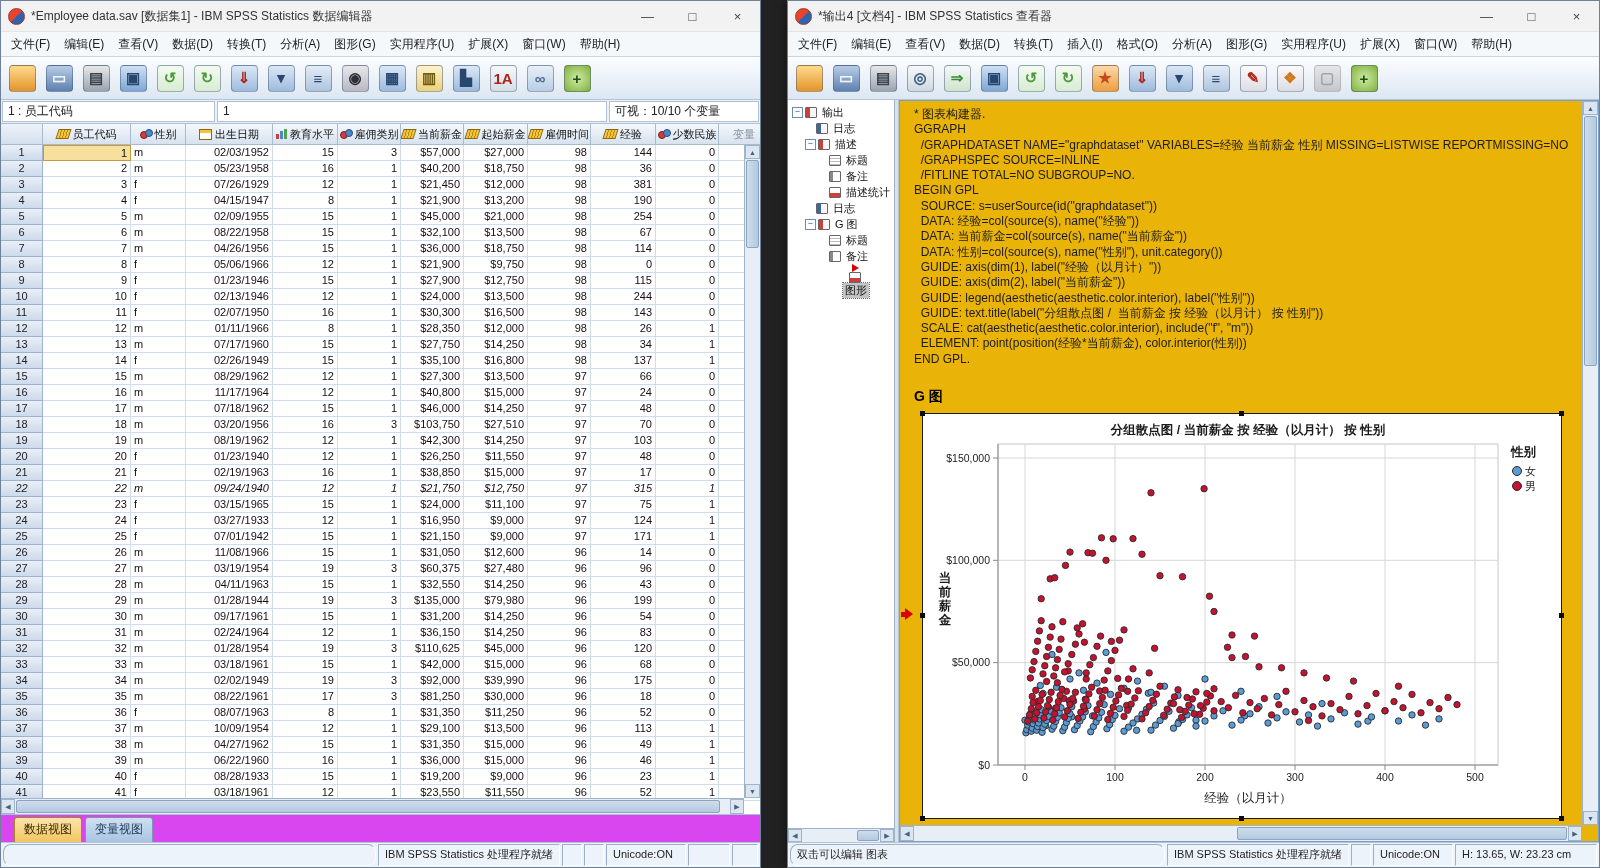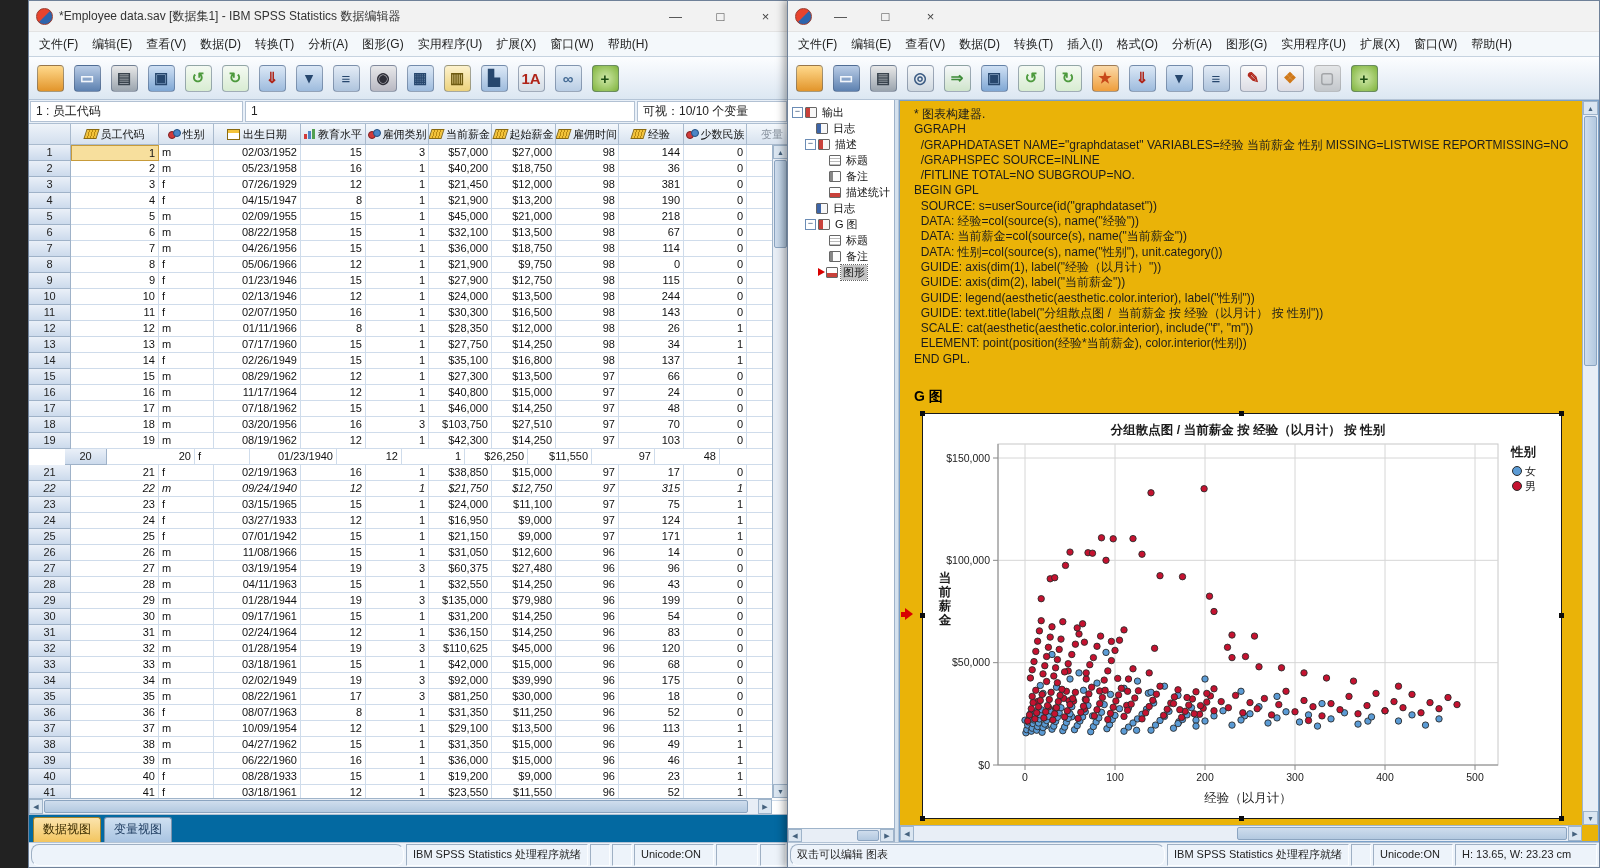--- a/index.html
+++ b/index.html
@@ -1,20 +1,20 @@
 <!DOCTYPE html>
 <html><head>
 <meta charset="utf-8">
 <style>
   html,body{margin:0;padding:0;}
   body{width:1600px;height:868px;position:relative;overflow:hidden;background:#222;
        font-family:"Liberation Sans",sans-serif;-webkit-font-smoothing:antialiased;}
   .window{position:absolute;background:#f0f0f0;border:1px solid #6f8199;box-sizing:border-box;
           display:flex;flex-direction:column;}
-  #win-left{left:0;top:0;width:761px;height:868px;margin-left:28px;}
+  #win-left{left:0;top:0;width:761px;height:868px;}
   #win-right{left:787px;top:0;width:813px;height:868px;box-shadow:-3px 0 8px rgba(0,0,0,.35);}
   
   .titlebar{height:30px;background:#f2f2f2;display:flex;align-items:center;padding-left:7px;
             font-size:12px;color:#333;flex:0 0 auto;border-bottom:1px solid #e3e3e3;}
   .app-icon{width:15px;height:15px;border-radius:50%;margin-right:6px;flex:0 0 auto;
             background:linear-gradient(135deg,#e8432d 49%,#2d64ad 51%);border:1px solid #99392b;}
   .titlebar .title{flex:1;white-space:nowrap;overflow:hidden;}
   .win-controls{display:flex;height:30px;flex:0 0 auto;}
   .wc{width:45px;height:30px;display:flex;align-items:center;justify-content:center;
       font-size:13px;color:#444;}
@@ -71,22 +71,22 @@
   .mi-date{width:11px;height:9px;background:#fff;border:1px solid #8a6a10;
       background:linear-gradient(#f3c33a 0 3px,#fff 3px) ;}
   
   .sb{position:absolute;background:#e8eef6;box-sizing:border-box;}
   .sb .arrow{position:absolute;background:#dbe6f1;border:1px solid #9fb4ca;color:#45627e;font-size:7px;
              display:flex;align-items:center;justify-content:center;box-sizing:border-box;}
   .sb .thumb{position:absolute;background:linear-gradient(90deg,#cfdded,#b3c9e0);border:1px solid #8ba4c0;
              border-radius:2px;box-sizing:border-box;}
   .sb.h .thumb{background:linear-gradient(#cfdded,#b3c9e0);}
   
-  .viewtabs{height:27px;background:#0369a1;border-top:1px solid #aebfd2;display:flex;align-items:flex-end;
-            padding-left:4px;gap:3px;flex:0 0 auto;}
+  .viewtabs{height:27px;background:#d946ef;border-top:1px solid #aebfd2;display:flex;align-items:flex-end;
+            padding-left:13px;gap:3px;flex:0 0 auto;}
   .vtab{font-size:12px;padding:3px 9px 4px;border:1px solid #7d94ae;border-bottom:none;
         border-radius:3px 3px 0 0;background:linear-gradient(#cfe0f1,#a9c4e2);color:#1c3least;color:#1c3a5e;}
   .vtab.active{background:linear-gradient(#fbe4ad,#f3c55f);border-color:#a98425;color:#3a2c00;}
   
   .statusbar{height:22px;background:#edf3fa;border-top:1px solid #b4c4d6;display:flex;align-items:stretch;
              font-size:11px;color:#222;flex:0 0 auto;padding:1px 2px;gap:2px;}
   .seg{border:1px solid;border-color:#9fb0c4 #fbfdff #fbfdff #9fb0c4;padding:1px 6px;line-height:16px;
        white-space:nowrap;overflow:hidden;box-sizing:border-box;}
   .seg.fill{flex:1;border-radius:8px;}
   
@@ -309,21 +309,21 @@
       <div class="g-row" style="grid-template-columns: 42px 88px 55px 87px 65px 63px 63px 64px 63px 65px 63px 51px;">
         <div class="g-rowhead">5</div>
         <div class="g-cell right">5</div>
         <div class="g-cell left">m</div>
         <div class="g-cell right">02/09/1955</div>
         <div class="g-cell right">15</div>
         <div class="g-cell right">1</div>
         <div class="g-cell right">$45,000</div>
         <div class="g-cell right">$21,000</div>
         <div class="g-cell right">98</div>
-        <div class="g-cell right">218</div>
+        <div class="g-cell right">254</div>
         <div class="g-cell right">0</div>
         <div class="g-cell right"></div>
       </div>
       <div class="g-row" style="grid-template-columns: 42px 88px 55px 87px 65px 63px 63px 64px 63px 65px 63px 51px;">
         <div class="g-rowhead">6</div>
         <div class="g-cell right">6</div>
         <div class="g-cell left">m</div>
         <div class="g-cell right">08/22/1958</div>
         <div class="g-cell right">15</div>
         <div class="g-cell right">1</div>
@@ -509,21 +509,21 @@
         <div class="g-cell right">08/19/1962</div>
         <div class="g-cell right">12</div>
         <div class="g-cell right">1</div>
         <div class="g-cell right">$42,300</div>
         <div class="g-cell right">$14,250</div>
         <div class="g-cell right">97</div>
         <div class="g-cell right">103</div>
         <div class="g-cell right">0</div>
         <div class="g-cell right"></div>
       </div>
-      <div class="g-row" style="grid-template-columns: 42px 88px 55px 87px 65px 63px 63px 64px 63px 65px 63px 51px; padding-left: 36px;">
+      <div class="g-row" style="grid-template-columns: 42px 88px 55px 87px 65px 63px 63px 64px 63px 65px 63px 51px;">
         <div class="g-rowhead">20</div>
         <div class="g-cell right">20</div>
         <div class="g-cell left">f</div>
         <div class="g-cell right">01/23/1940</div>
         <div class="g-cell right">12</div>
         <div class="g-cell right">1</div>
         <div class="g-cell right">$26,250</div>
         <div class="g-cell right">$11,550</div>
         <div class="g-cell right">97</div>
         <div class="g-cell right">48</div>
@@ -846,20 +846,21 @@
     <span class="seg" style="width:20px"></span>
     <span class="seg" style="width:80px">Unicode:ON</span>
     <span class="seg" style="width:42px"></span>
     <span class="seg" style="width:26px"></span>
   </div>
 </div>
 
 <div class="window" id="win-right">
   <div class="titlebar">
     <span class="app-icon"></span>
+    <span class="title">*输出4 [文档4] - IBM SPSS Statistics 查看器</span>
     <span class="win-controls">
       <span class="wc">—</span>
       <span class="wc">□</span>
       <span class="wc">×</span>
     </span>
   </div>
   <div class="menubar" id="menus-right">
       <span class="menu-item">文件(F)</span>
       <span class="menu-item">编辑(E)</span>
       <span class="menu-item">查看(V)</span>
@@ -970,21 +971,21 @@
           <div class="t-row" style="padding-left: 28px;">
             <span class="t-sp"></span>
             <span class="t-ic page"></span>
             <span class="t-label">标题</span>
           </div>
           <div class="t-row" style="padding-left: 28px;">
             <span class="t-sp"></span>
             <span class="t-ic notes"></span>
             <span class="t-label">备注</span>
           </div>
-          <div class="t-row selected" style="padding-left: 28px;">
+          <div class="t-row selected" style="padding-left: 28px; flex-direction: column;">
             <span class="sel-arrow"></span>
             <span class="t-ic chart"></span>
             <span class="t-label">图形</span>
           </div>
         </div>
       <div class="sb h" style="left:0;right:0;bottom:0;height:14px;border-top:1px solid #9fb4ca;">
         <span class="arrow" style="left:0;top:0;bottom:0;width:14px;">◀</span>
         <span class="arrow" style="right:0;top:0;bottom:0;width:14px;">▶</span>
         <span class="thumb" style="right:15px;top:1px;bottom:1px;width:22px;"></span>
       </div>

